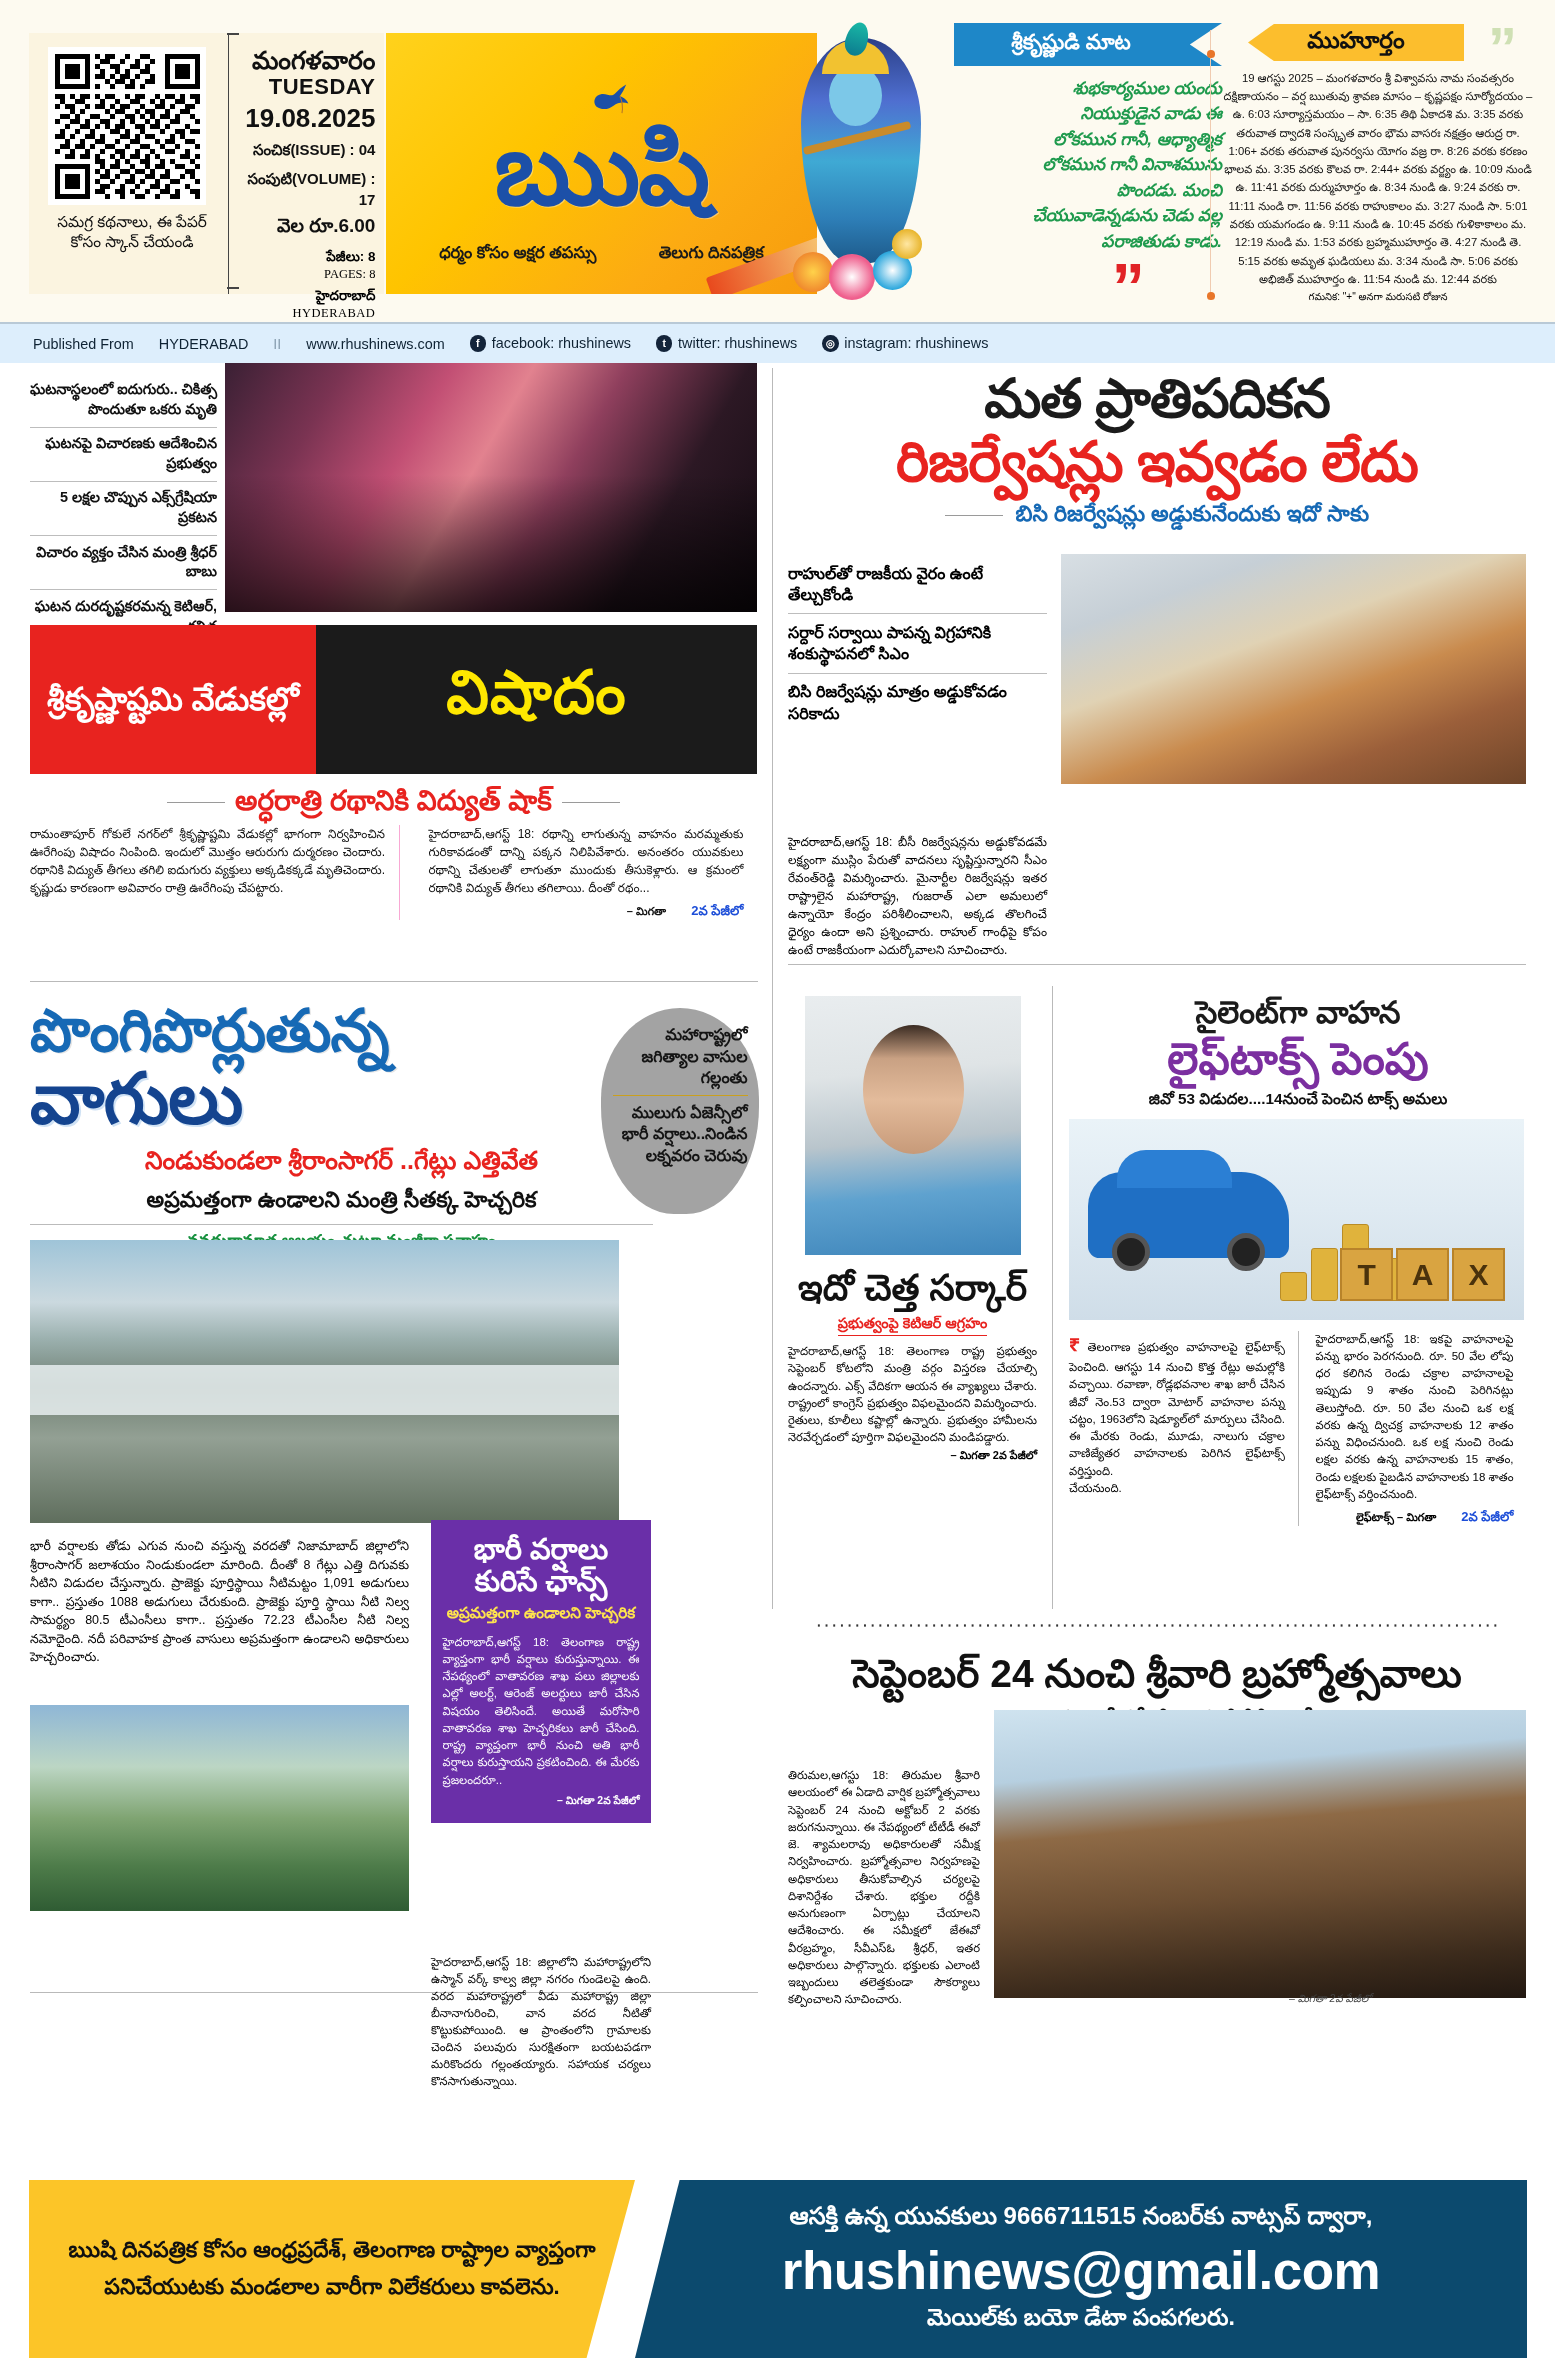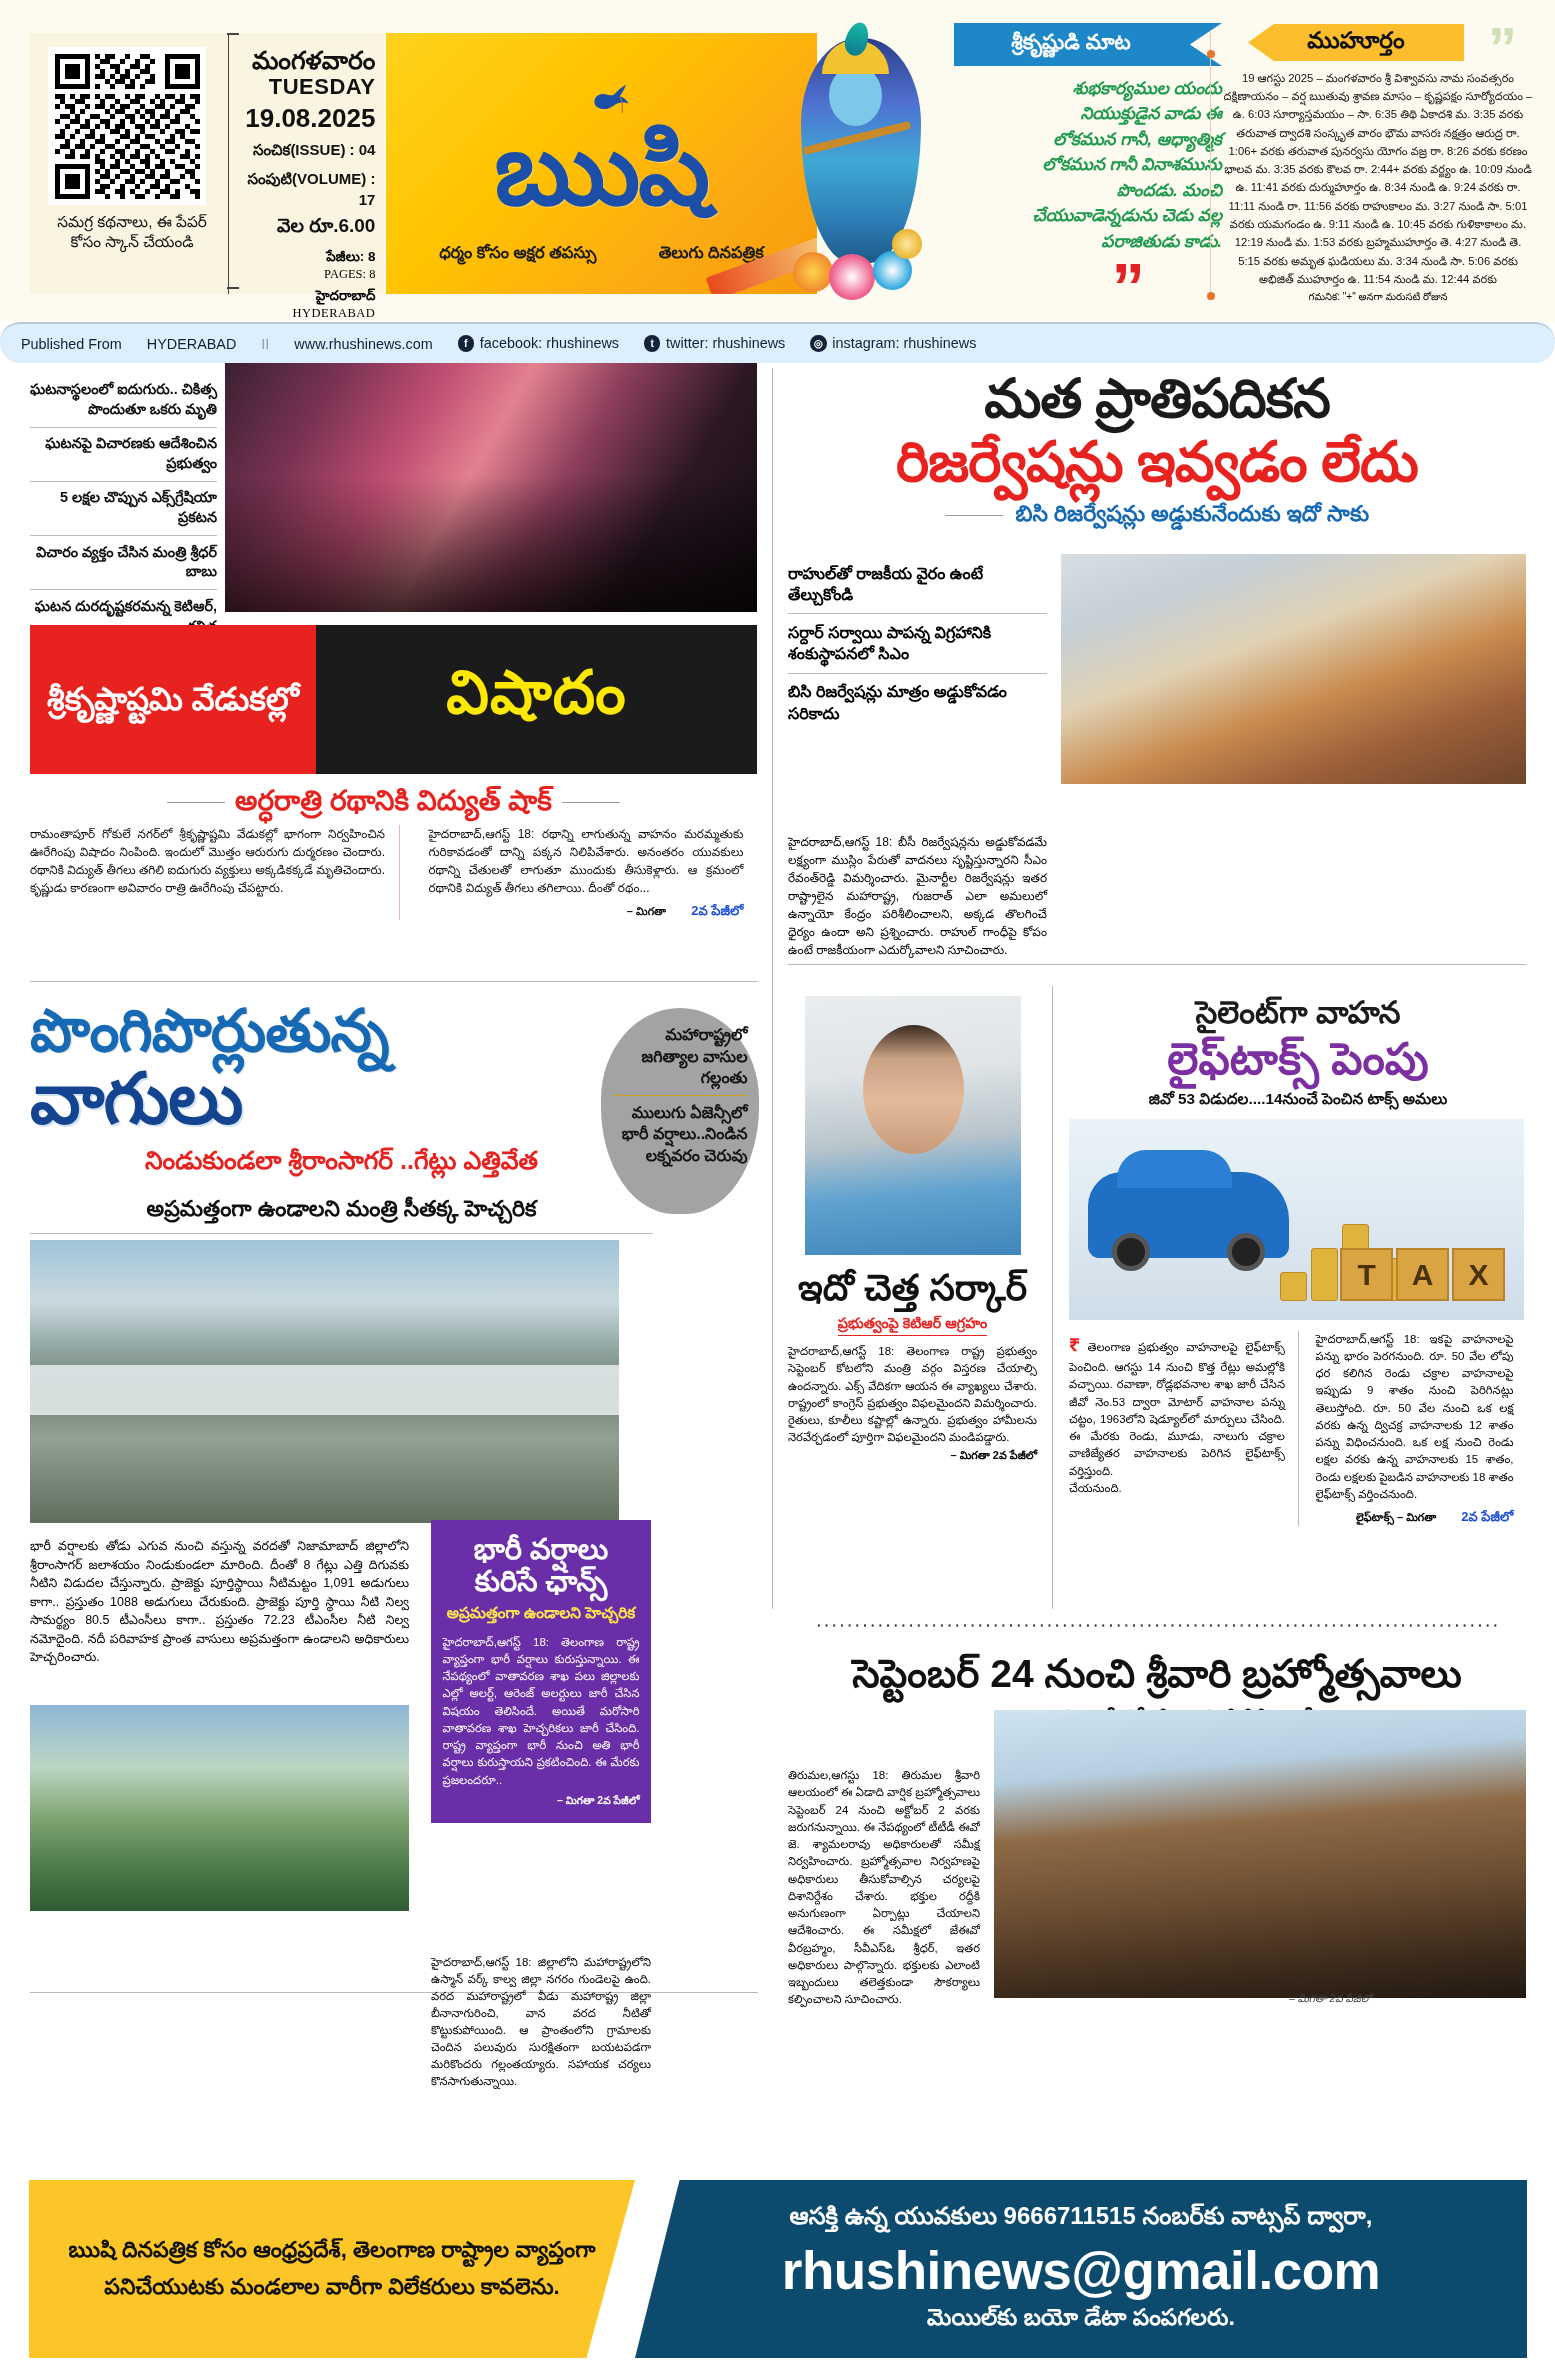--- a/index.html
+++ b/index.html
@@ -74,21 +74,21 @@
   .muh-qm{position:absolute;right:19px;top:6.7px;font-size:58px;color:#cfe0b4;line-height:.6;font-weight:700;}
   .muh-body{margin-top:7.7px;font-size:11.3px;line-height:1.62;text-align:center;color:#111;padding:0 2.9px;}
   .muh-note{font-size:10px;text-align:center;margin-top:2.9px;}
   .muh-dot{position:absolute;width:7.7px;height:7.7px;border-radius:50%;background:#e8762a;}
 
   
   .conn{position:absolute;left:1210px;top:30px;width:1.4px;height:268px;background:#f0cbb0;}
 
   
   .socialbar{position:absolute;left:0;top:322px;width:1555px;height:41px;background:#ddeefc;border-top:2.4px solid #b9c9d6;
-    display:flex;align-items:center;font-size:14.4px;color:#0e2233;padding-left:21px;gap:25px;border-radius:20px;}
+    display:flex;align-items:center;font-size:14.4px;color:#0e2233;padding-left:33px;gap:25px;}
   .sb-item{display:flex;align-items:center;gap:5.8px;}
   .sb-ic{width:16.3px;height:16.3px;border-radius:50%;background:#13243a;color:#fff;display:flex;align-items:center;
     justify-content:center;font-size:10.5px;font-weight:700;}
   .sb-sep{color:#8aa0b2;}
 
   
   .content{position:absolute;left:0;top:363px;width:1555px;height:1816px;}
   .vrule{position:absolute;background:#b9b9b9;width:1px;}
   .hrule{position:absolute;background:#b9b9b9;height:1px;}
 
@@ -124,21 +124,21 @@
   .bigblue{position:absolute;left:30px;top:637px;width:623px;}
   .bb1{font-size:59px;font-weight:700;color:#1669b5;line-height:1.06;letter-spacing:-1px;
     text-shadow:1.4px 1.4px 0 rgba(0,0,0,.10);}
   .bb2{font-size:71px;font-weight:700;color:#14448f;line-height:1.02;letter-spacing:-1px;
     text-shadow:1.9px 2.4px 0 rgba(150,190,230,.45);}
   .yellowcircle{position:absolute;left:601px;top:8.6px;width:158px;height:206px;background:#a3a3a3;
     border-radius:52% 52% 48% 48%/46% 46% 54% 54%;padding:16.3px 11.5px;}
   .yc-t{font-size:16px;font-weight:700;line-height:1.35;text-align:right;color:#141414;}
   .yc-div{height:1px;background:#caa01e;margin:5.8px 0;}
   .bb-sub1{margin-top:11.5px;font-size:25px;font-weight:700;color:#e8231f;text-align:center;}
-  .bb-sub2{margin-top:15px;font-size:22px;font-weight:700;color:#111;text-align:center;}
+  .bb-sub2{margin-top:6px;font-size:22px;font-weight:700;color:#111;text-align:center;}
   .bb-sub3{margin-top:5.8px;font-size:16.3px;font-weight:700;color:#17913f;text-align:center;border-top:1px solid #bbb;padding-top:5.8px;}
 
   .ph-dam{left:30px;top:877px;width:589px;height:283px;
     background:linear-gradient(180deg,#9fc4d8 0%,#cbd9df 22%,#9bb0ae 35%,#6e7f72 52%,#93a094 70%,#5f6e5d 100%);}
   .ph-dam:after{content:"";position:absolute;left:0;top:44%;width:100%;height:18%;background:#e8eef0;opacity:.85;}
 
   .lb-text{position:absolute;left:30px;top:1174px;width:379px;font-size:12.5px;line-height:1.48;text-align:justify;}
   .ph-temple{left:30px;top:1342px;width:379px;height:206px;
     background:linear-gradient(180deg,#8fb7d6 0%,#bcd6c4 30%,#7fa472 55%,#4e7c4a 78%,#2f5c33 100%);}
 

